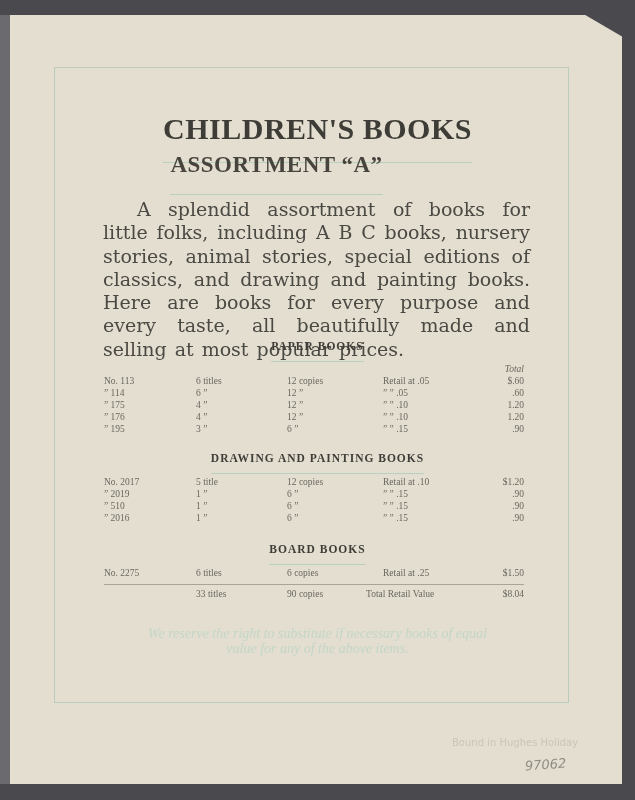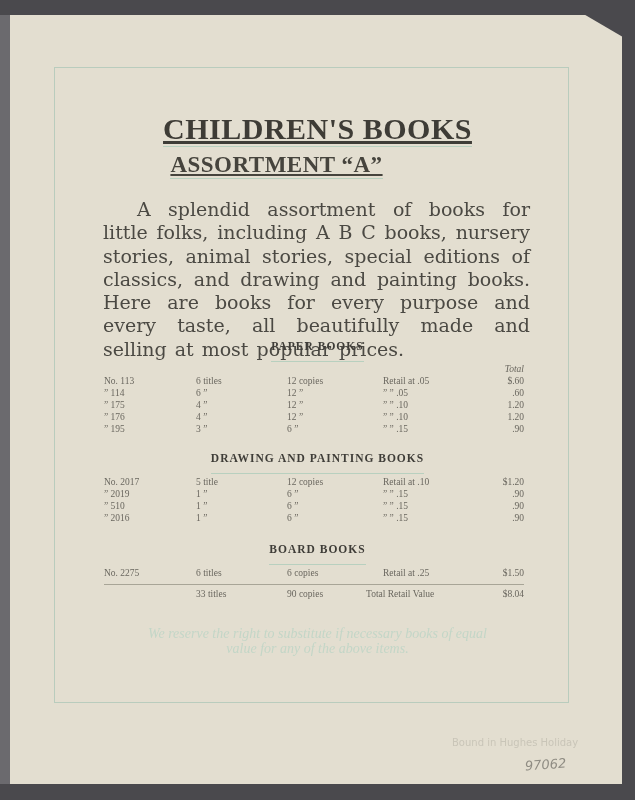--- a/index.html
+++ b/index.html
@@ -12,21 +12,21 @@
   }
   .spine { position: absolute; left: 0; top: 15px; width: 10px; height: 769px; background: #6b6a6e; }
   .frame {
     position: absolute; left: 54px; top: 67px; width: 515px; height: 636px;
     border: 1.5px solid #b9ccbd;
   }
   .title {
     position: absolute; left: 0; top: 112px; width: 635px; text-align: center;
     font-size: 30px; font-weight: bold; color: #3e3c36; letter-spacing: 0.5px;
   }
-  .title span, .subtitle span { border-bottom: 1.5px solid #b8d0bf; padding-bottom: 1px; text-decoration: underline; }
+  .title span, .subtitle span { border-bottom: 1.5px solid #b8d0bf; padding-bottom: 17px; }
   .subtitle {
     position: absolute; left: 0; top: 152px; width: 553px; text-align: center;
     font-size: 23px; font-weight: bold; color: #46443d; letter-spacing: 0.5px;
   }
   .intro {
     position: absolute; left: 103px; top: 198px; width: 427px;
     font-family: "DejaVu Serif", serif; font-size: 19px; line-height: 23.3px;
     color: #4b4943; text-align: justify; text-indent: 34px; word-spacing: 2px;
   }
   .section-head {

